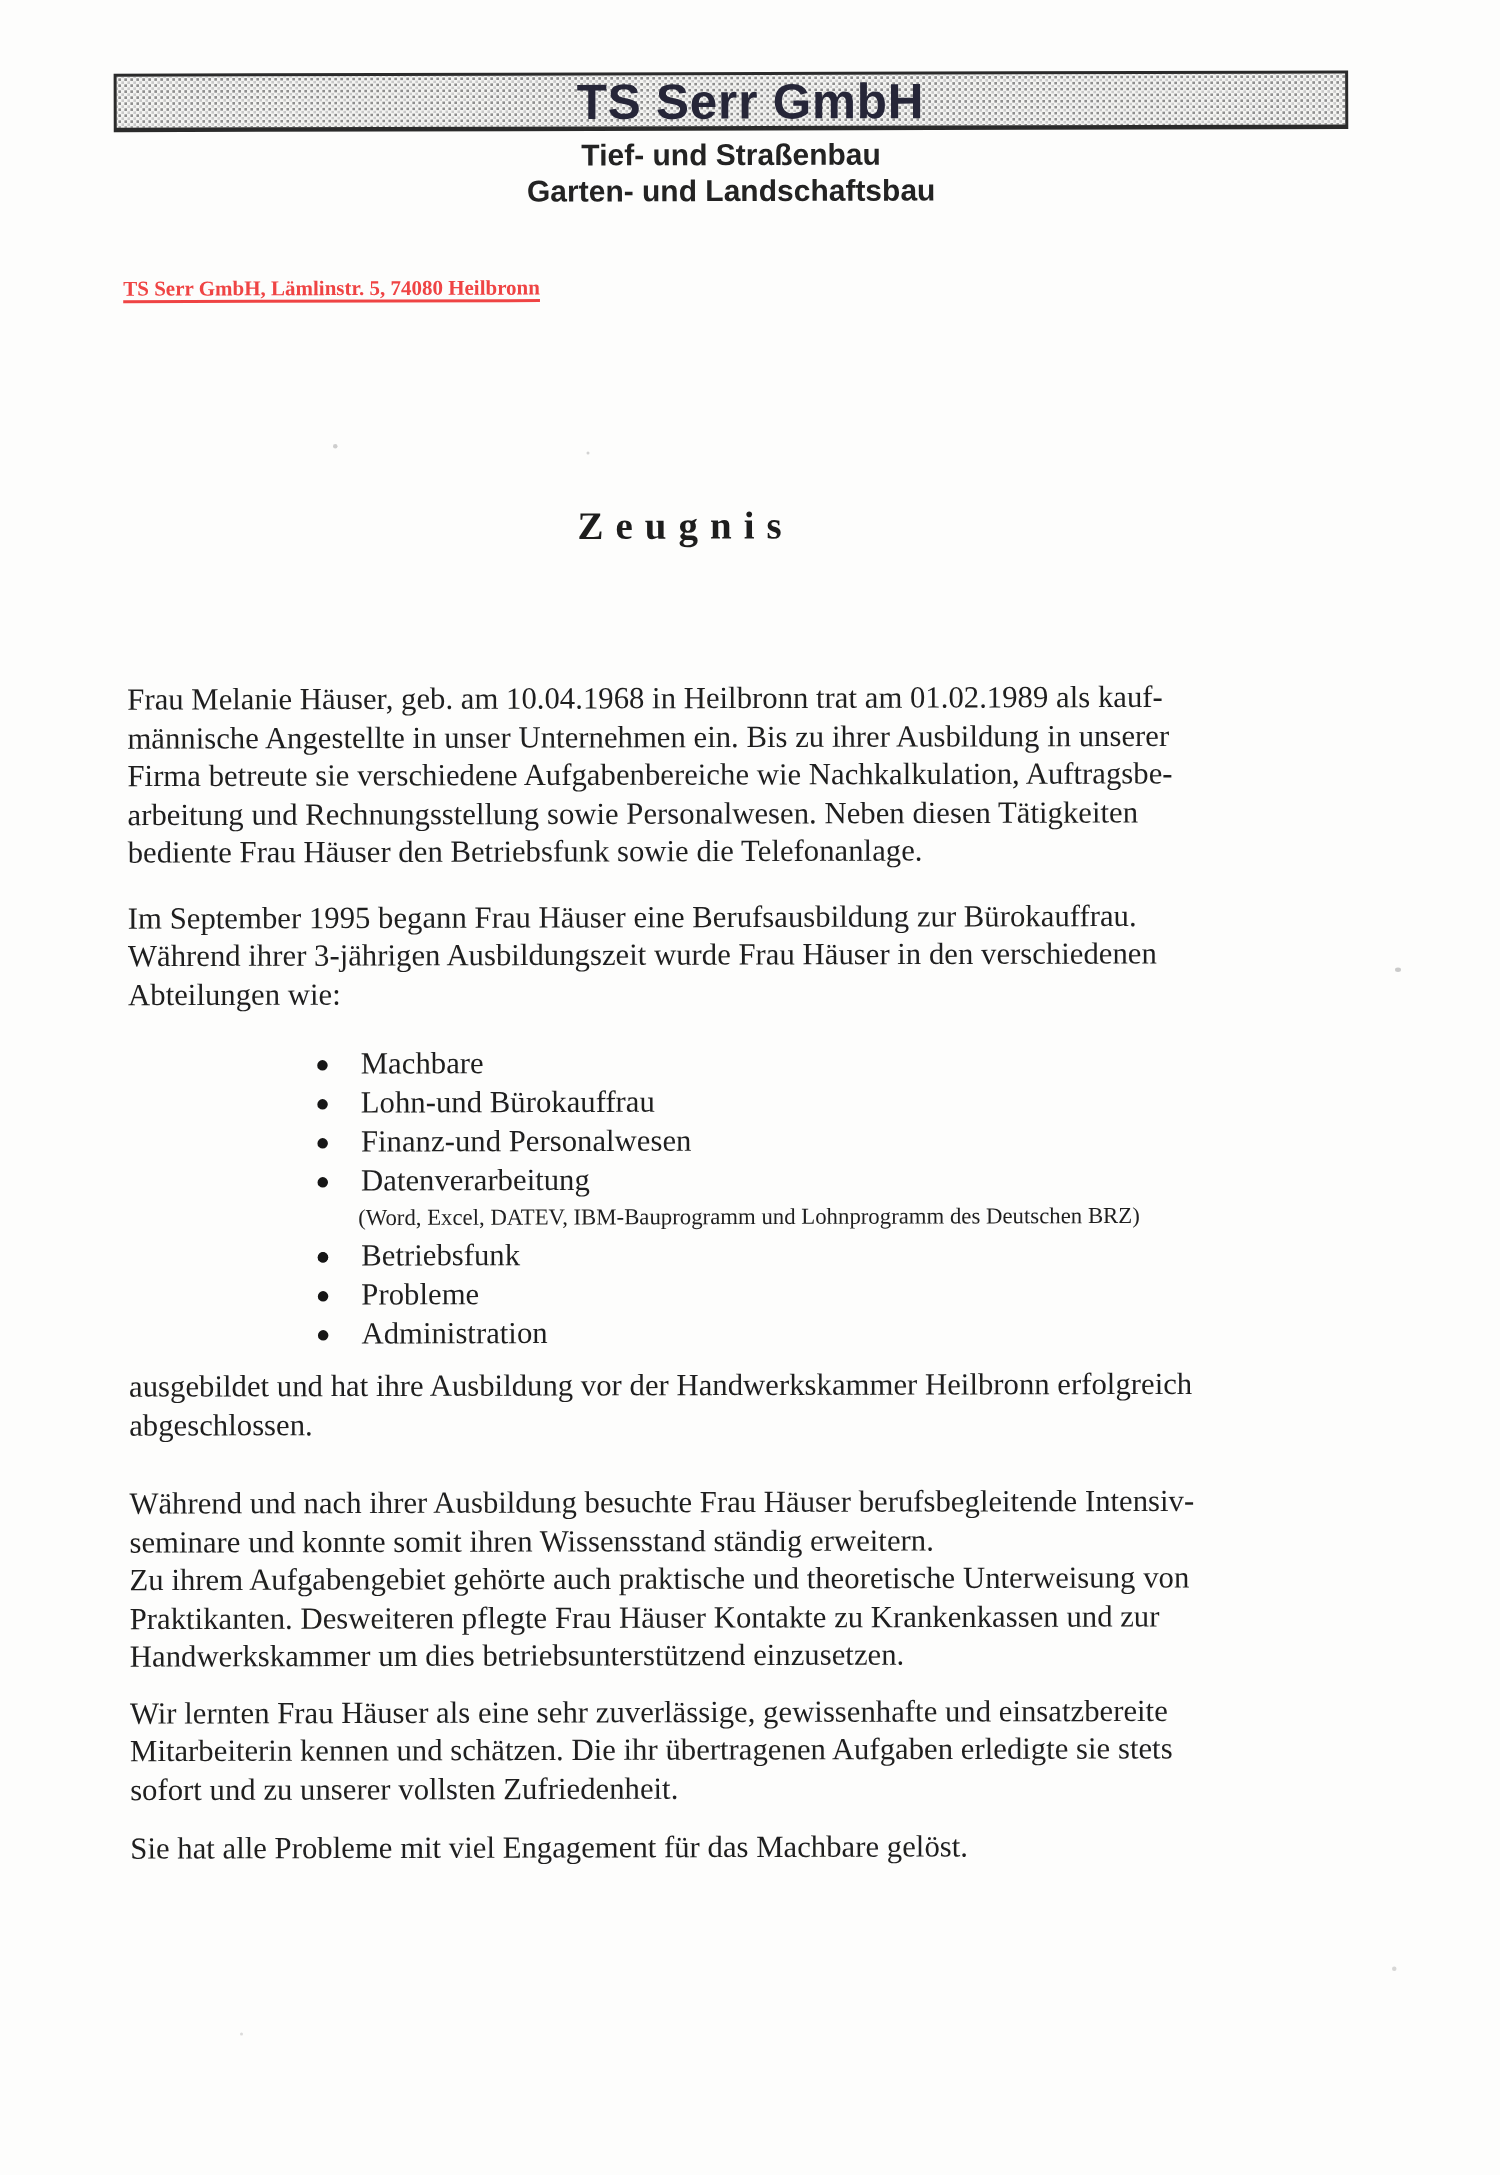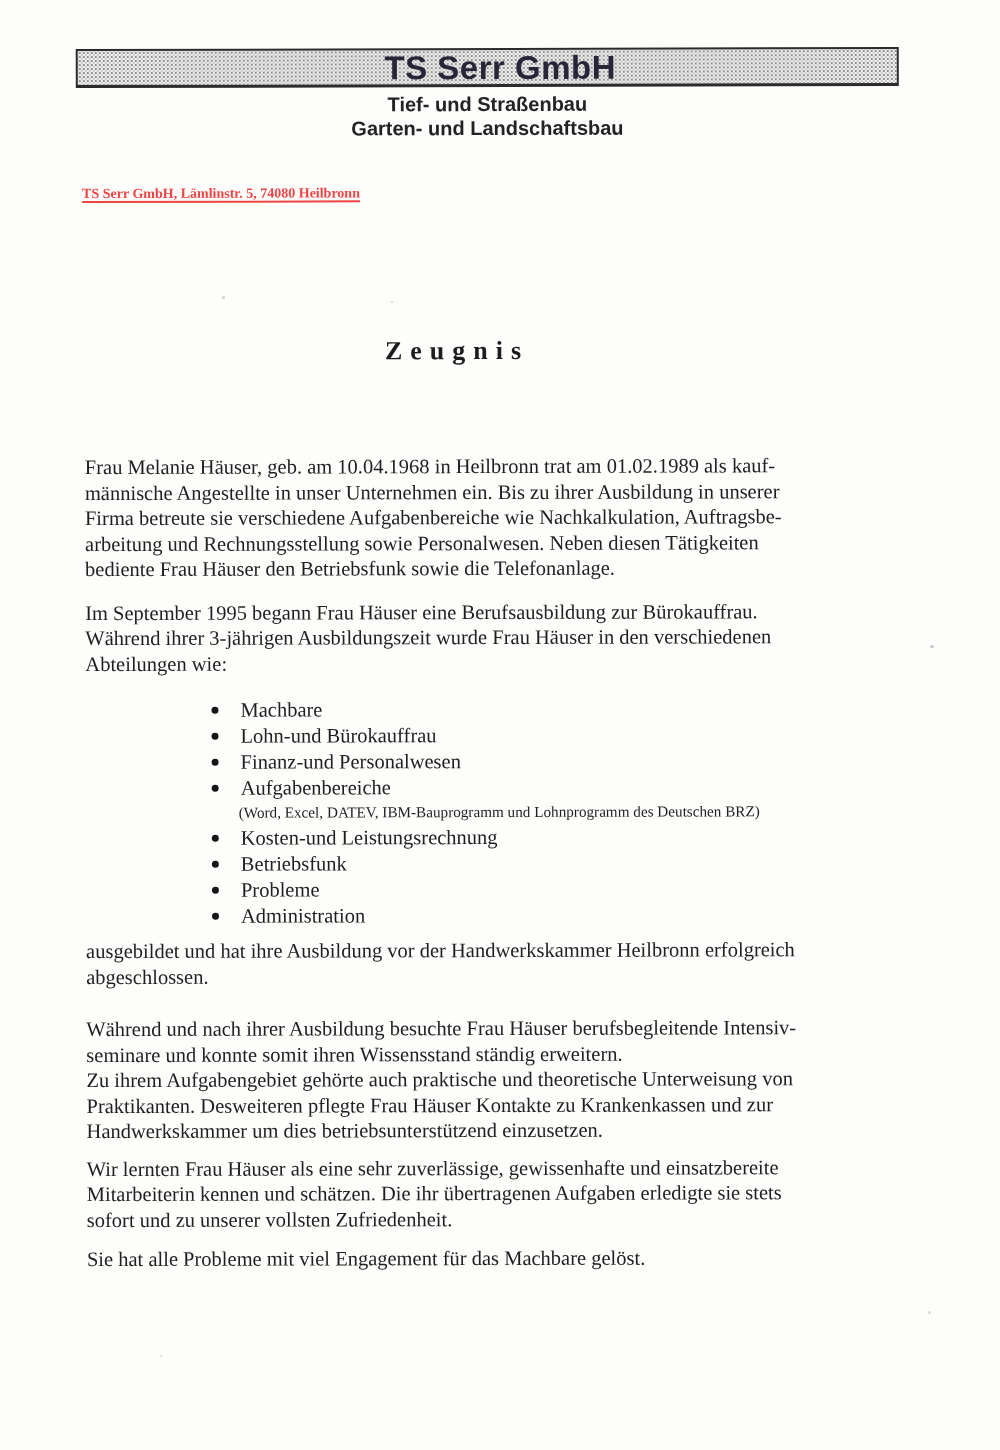--- a/index.html
+++ b/index.html
@@ -135,23 +135,23 @@
         </div>
         <div class="block paragraph">
           <div class="line">Im September 1995 begann Frau Häuser eine Berufsausbildung zur Bürokauffrau.</div>
           <div class="line">Während ihrer 3-jährigen Ausbildungszeit wurde Frau Häuser in den verschiedenen</div>
           <div class="line">Abteilungen wie:</div>
         </div>
         <div class="block bullets">
           <div class="bullet-item"><span class="bullet-dot"></span><span class="bullet-label">Machbare</span></div>
           <div class="bullet-item"><span class="bullet-dot"></span><span class="bullet-label">Lohn-und Bürokauffrau</span></div>
           <div class="bullet-item"><span class="bullet-dot"></span><span class="bullet-label">Finanz-und Personalwesen</span></div>
-          <div class="bullet-item"><span class="bullet-dot"></span><span class="bullet-label">Aufgabenbereiche</span></div>
+          <div class="bullet-item"><span class="bullet-dot"></span><span class="bullet-label">Datenverarbeitung</span></div>
           <div class="bullet-note">(Word, Excel, DATEV, IBM-Bauprogramm und Lohnprogramm des Deutschen BRZ)</div>
-          <div class="bullet-item"><span class="bullet-dot"></span><span class="bullet-label">Kosten-und Leistungsrechnung</span></div>
+          <div class="bullet-item"><span class="bullet-dot"></span></div>
           <div class="bullet-item"><span class="bullet-dot"></span><span class="bullet-label">Betriebsfunk</span></div>
           <div class="bullet-item"><span class="bullet-dot"></span><span class="bullet-label">Probleme</span></div>
           <div class="bullet-item"><span class="bullet-dot"></span><span class="bullet-label">Administration</span></div>
         </div>
         <div class="block paragraph">
           <div class="line">ausgebildet und hat ihre Ausbildung vor der Handwerkskammer Heilbronn erfolgreich</div>
           <div class="line">abgeschlossen.</div>
         </div>
         <div class="block paragraph">
           <div class="line">Während und nach ihrer Ausbildung besuchte Frau Häuser berufsbegleitende Intensiv-</div>

